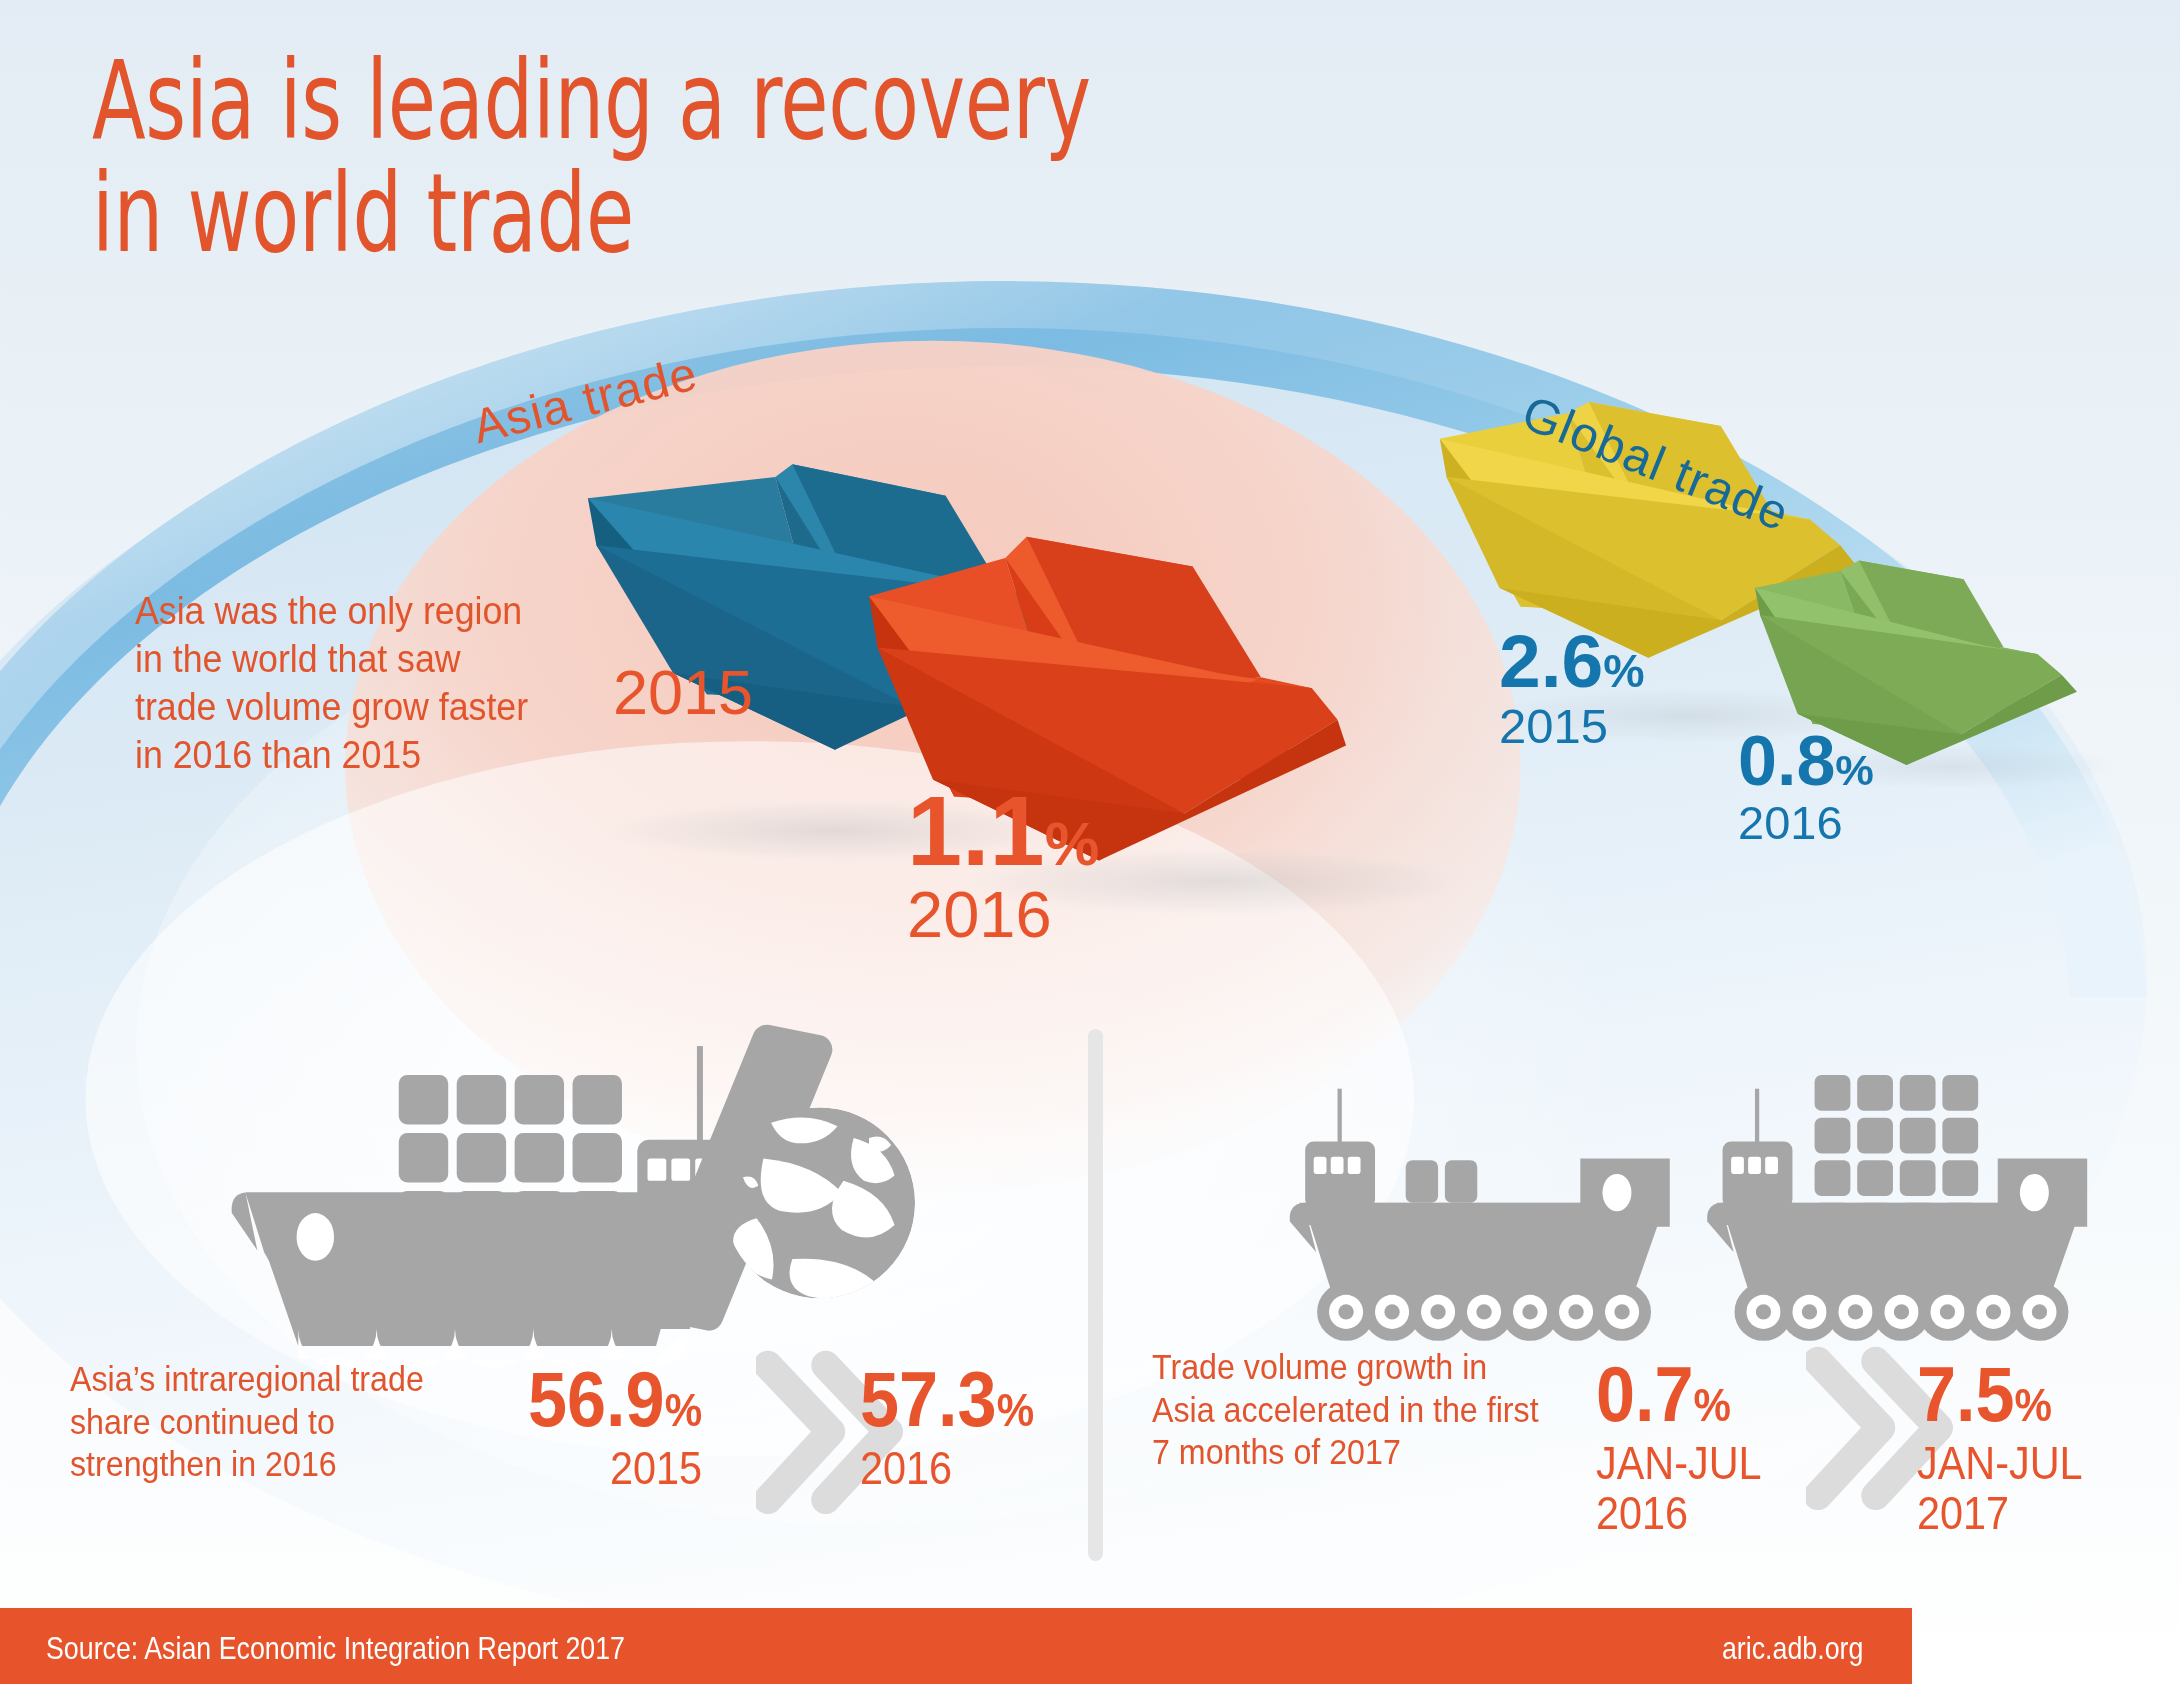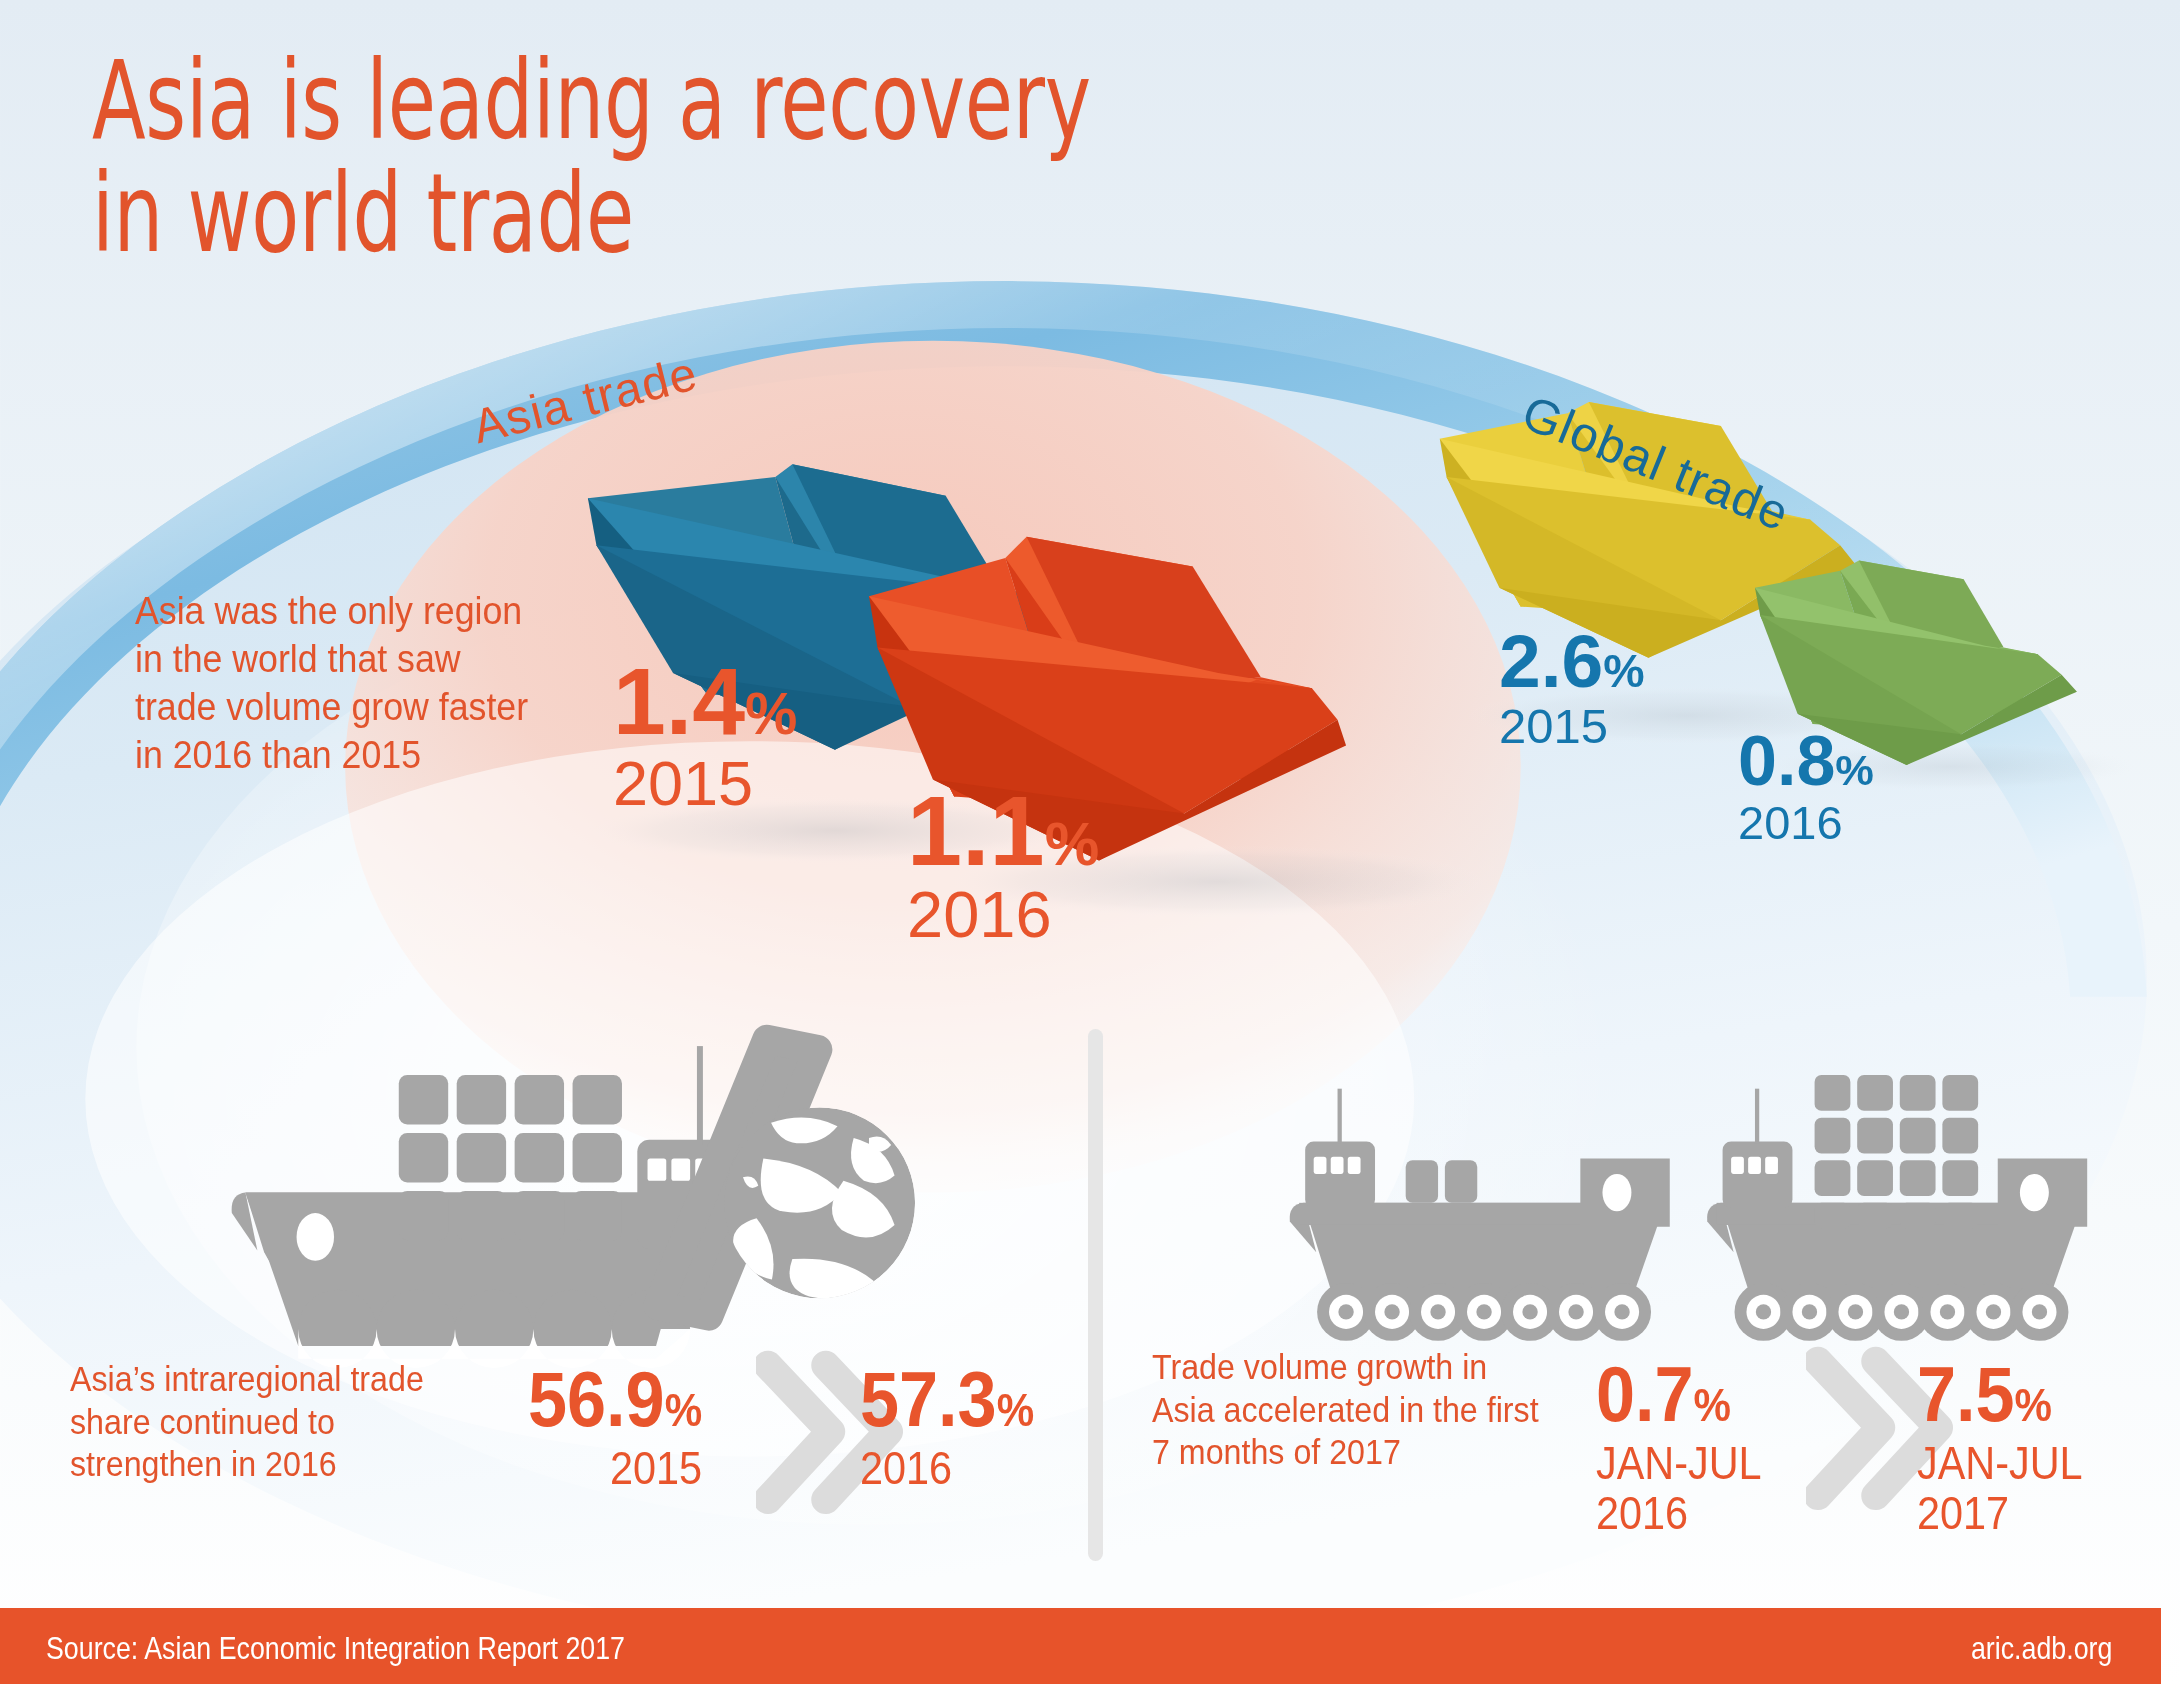--- a/index.html
+++ b/index.html
@@ -168,21 +168,21 @@
   #fig-right-a{ left:434px;  top:334px;margin-left:29px; }
   #fig-right-b{ left:784px;  top:334px; }
 
   .chevrons{ position:absolute; }
   #chev-left{  left:705px; top:328px; }
   #chev-right{ left:673px; top:324px; }
 
   
   #footer{
     position:absolute; left:0; top:1608px;
-    width:2161px; height:77px;
+    width:1912px; height:77px;
     background:#e7532a;
   }
   #footer-source{
     position:absolute; left:46px; top:22px;
     color:#ffffff; font-size:31.5px; font-weight:400;
     font-family:"Liberation Sans", sans-serif;
     transform:scaleX(0.85); transform-origin:left top;
     white-space:nowrap;
   }
   #footer-url{
@@ -507,21 +507,20 @@
 
   <h1 class="title" id="page-title">Asia is leading a recovery
 in world trade</h1>
 
   <div class="arc-label" id="asia-trade-label">Asia trade</div>
   <div class="arc-label" id="global-trade-label">Global trade</div>
 
   <p id="intro-text">Asia was the only region in the world that saw trade volume grow faster in 2016 than 2015</p>
 
   <div class="stat orange" id="stat-asia-2015">
-    <span class="value"><span>1.4</span><span class="pct">%</span></span>
     <span class="year">2015</span>
   </div>
 
   <div class="stat orange" id="stat-asia-2016">
     <span class="value"><span>1.1</span><span class="pct">%</span></span>
     <span class="year">2016</span>
   </div>
 
   <div class="stat blue" id="stat-global-2015">
     <span class="value"><span>2.6</span><span class="pct">%</span></span>

